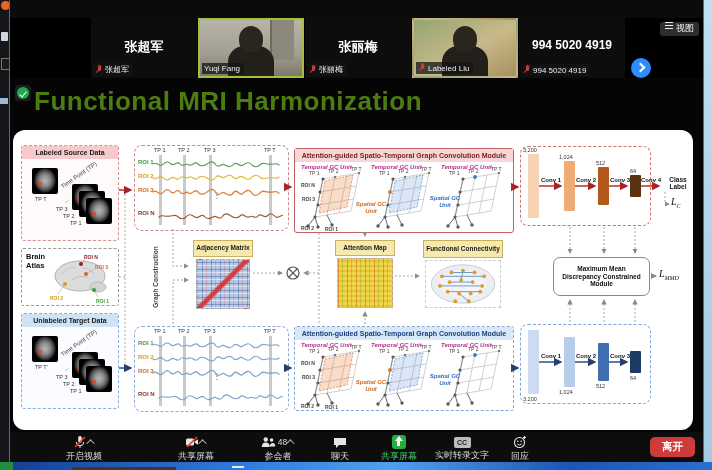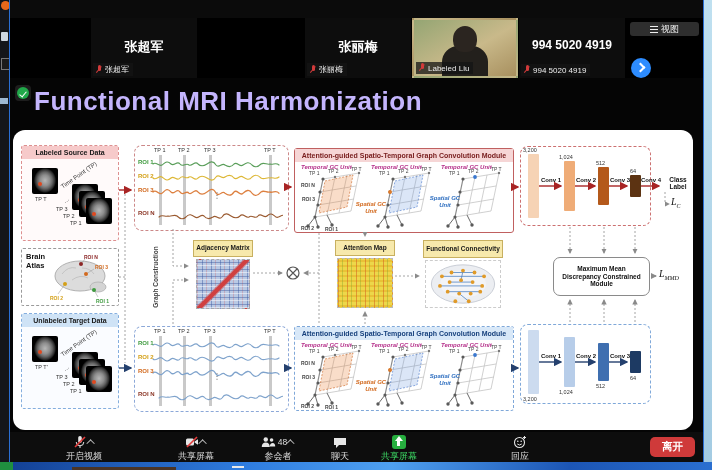--- a/index.html
+++ b/index.html
@@ -43,33 +43,33 @@
   .tile.active{border:2px solid #a5c13a;}
   .vid-a{background:linear-gradient(180deg,#b9b4a9 0%,#a39e92 60%,#7e786c 100%);}
   .vid-a .frame{position:absolute;right:8px;top:0;width:22px;height:40px;background:#8d887c;border-left:2px solid #6f6a5e;}
   .vid-b{background:linear-gradient(150deg,#94a573 0%,#c9b98a 55%,#a8905f 100%);}
   .person{position:absolute;bottom:0;left:50%;transform:translateX(-50%);width:46px;height:30px;background:#23201c;border-radius:16px 16px 0 0;}
   .person::before{content:"";position:absolute;left:50%;top:-20px;transform:translateX(-50%);width:24px;height:26px;background:#2b2520;border-radius:50% 50% 42% 42%;}
   .micslash{width:8px;height:10px;position:relative;flex:0 0 auto;}
   .micslash::before{content:"";position:absolute;left:2.5px;top:0;width:3px;height:6px;background:#d23b3b;border-radius:2px;}
   .micslash::after{content:"";position:absolute;left:0;top:4px;width:8px;height:1.3px;background:#d23b3b;transform:rotate(-50deg);}
   #view-btn{right:4px;top:4px;height:14px;background:#2e2e2e;border-radius:3px;color:#eee;font-size:9px;
-            display:flex;align-items:center;gap:3px;padding:0 20px;cursor:pointer;}
+            display:flex;align-items:flex-start;gap:3px;padding:0 5px;cursor:pointer;}
   #view-btn .grid{width:8px;height:7px;background:
      linear-gradient(#eee,#eee) 0 0/8px 1px no-repeat,
      linear-gradient(#eee,#eee) 0 3px/8px 1px no-repeat,
      linear-gradient(#eee,#eee) 0 6px/8px 1px no-repeat;}
   #more-btn{left:621px;top:40px;width:20px;height:20px;border-radius:50%;background:#2d8cff;cursor:pointer;}
   #more-btn::after{content:"";position:absolute;left:6px;top:6px;width:5px;height:5px;border-top:2px solid #fff;border-right:2px solid #fff;transform:rotate(45deg);}
   
   #stage{left:0;top:78px;width:100%;height:354px;background:#050505;}
   #badge{left:5px;top:7px;width:16px;height:16px;background:#1d1d1d;border-radius:4px;}
   #badge i{position:absolute;left:2px;top:2px;width:12px;height:12px;border-radius:50%;background:#21a84a;}
   #badge b{position:absolute;left:6px;top:5px;width:3px;height:6px;border-right:1.6px solid #fff;border-bottom:1.6px solid #fff;transform:rotate(40deg);}
-  #slide-title{left:24px;top:8px;font-size:26px;font-weight:bold;color:#c4b5fd;letter-spacing:.5px;}
+  #slide-title{left:24px;top:8px;font-size:26px;font-weight:bold;color:#4d7c0f;letter-spacing:.5px;}
   #panel{left:3px;top:52px;width:680px;height:300px;background:#fff;border-radius:12px;}
   #panel .bx{position:absolute;box-sizing:border-box;font-size:7px;color:#222;}
   .hdr{position:absolute;left:0;top:0;right:0;height:13px;display:flex;align-items:center;justify-content:center;
        font-weight:bold;font-size:7px;color:#1a1a1a;text-align:center;line-height:1.05;}
   
   #src{left:8px;top:15px;width:98px;height:96px;border:1.4px dashed #dd8f8f;border-radius:3px;background:#fffafa;}
   #src .hdr{background:#f6caca;}
   #tgt{left:8px;top:183px;width:98px;height:96px;border:1.4px dashed #84aede;border-radius:3px;background:#fafcff;}
   #tgt .hdr{background:#cfe3f6;}
   #atl{left:8px;top:118px;width:98px;height:58px;border:1.2px dashed #9a9a9a;border-radius:2px;background:#fff;}
@@ -198,20 +198,27 @@
 
 <div class="abs" id="win">
 
 
   <div class="abs" id="strip">
     <div class="abs tile" style="left:81px">
       <div class="cname">张超军</div>
       <div class="sub">
           <span class="micslash"></span>
           <span>张超军</span>
+        </div>
+    </div>
+    <div class="abs tile video active vid-a" style="left:188px">
+      <div class="frame"></div>
+      <div class="person"></div>
+      <div class="sub">
+          <span>Yuqi Fang</span>
         </div>
     </div>
     <div class="abs tile" style="left:295px">
       <div class="cname">张丽梅</div>
       <div class="sub">
           <span class="micslash"></span>
           <span>张丽梅</span>
         </div>
     </div>
     <div class="abs tile video vid-b" style="left:402px">
@@ -619,20 +626,24 @@
         </span>
       </span>
       <span class="lab">聊天</span>
     </div>
     <div class="titem green" style="left:389px">
       <span class="irow">
           <span class="shico"></span>
         </span>
       <span class="lab">共享屏幕</span>
     </div>
+    <div class="titem" style="left:452px">
+      <span class="ccico">CC</span>
+      <span class="lab">实时转录文字</span>
+    </div>
     <div class="titem" style="left:510px">
       <span class="irow">
         <span class="ticon">
           <svg width="14" height="14" viewBox="0 0 14 14">
               <circle cx="6.5" cy="7.5" r="5" fill="none" stroke="#e6e6e6" stroke-width="1.1"></circle>
               <circle cx="4.8" cy="6.3" r=".8" fill="#e6e6e6"></circle>
               <circle cx="8.2" cy="6.3" r=".8" fill="#e6e6e6"></circle>
               <path d="M4.3 9 q2.2 2 4.4 0" fill="none" stroke="#e6e6e6" stroke-width="1"></path>
               <path d="M11.5 1 v3 M10 2.5 h3" stroke="#e6e6e6" stroke-width="1"></path>
             </svg>

